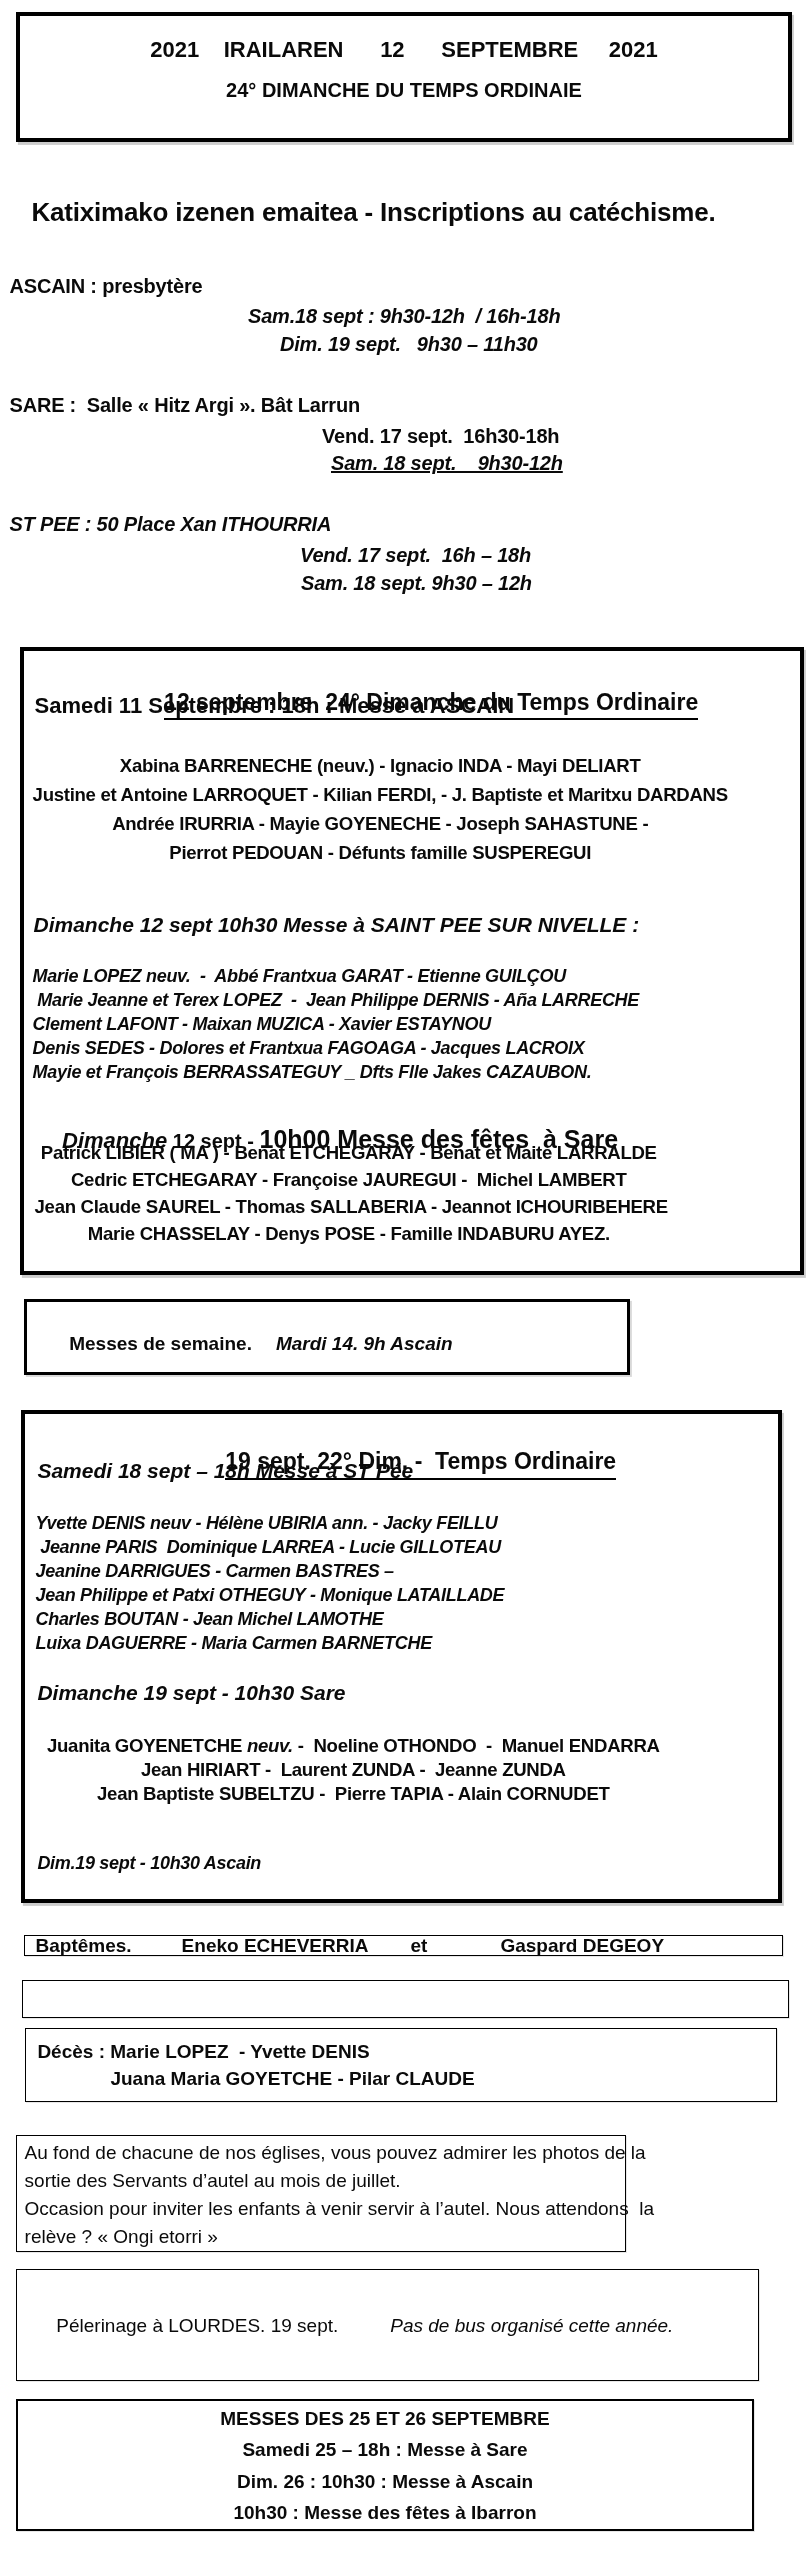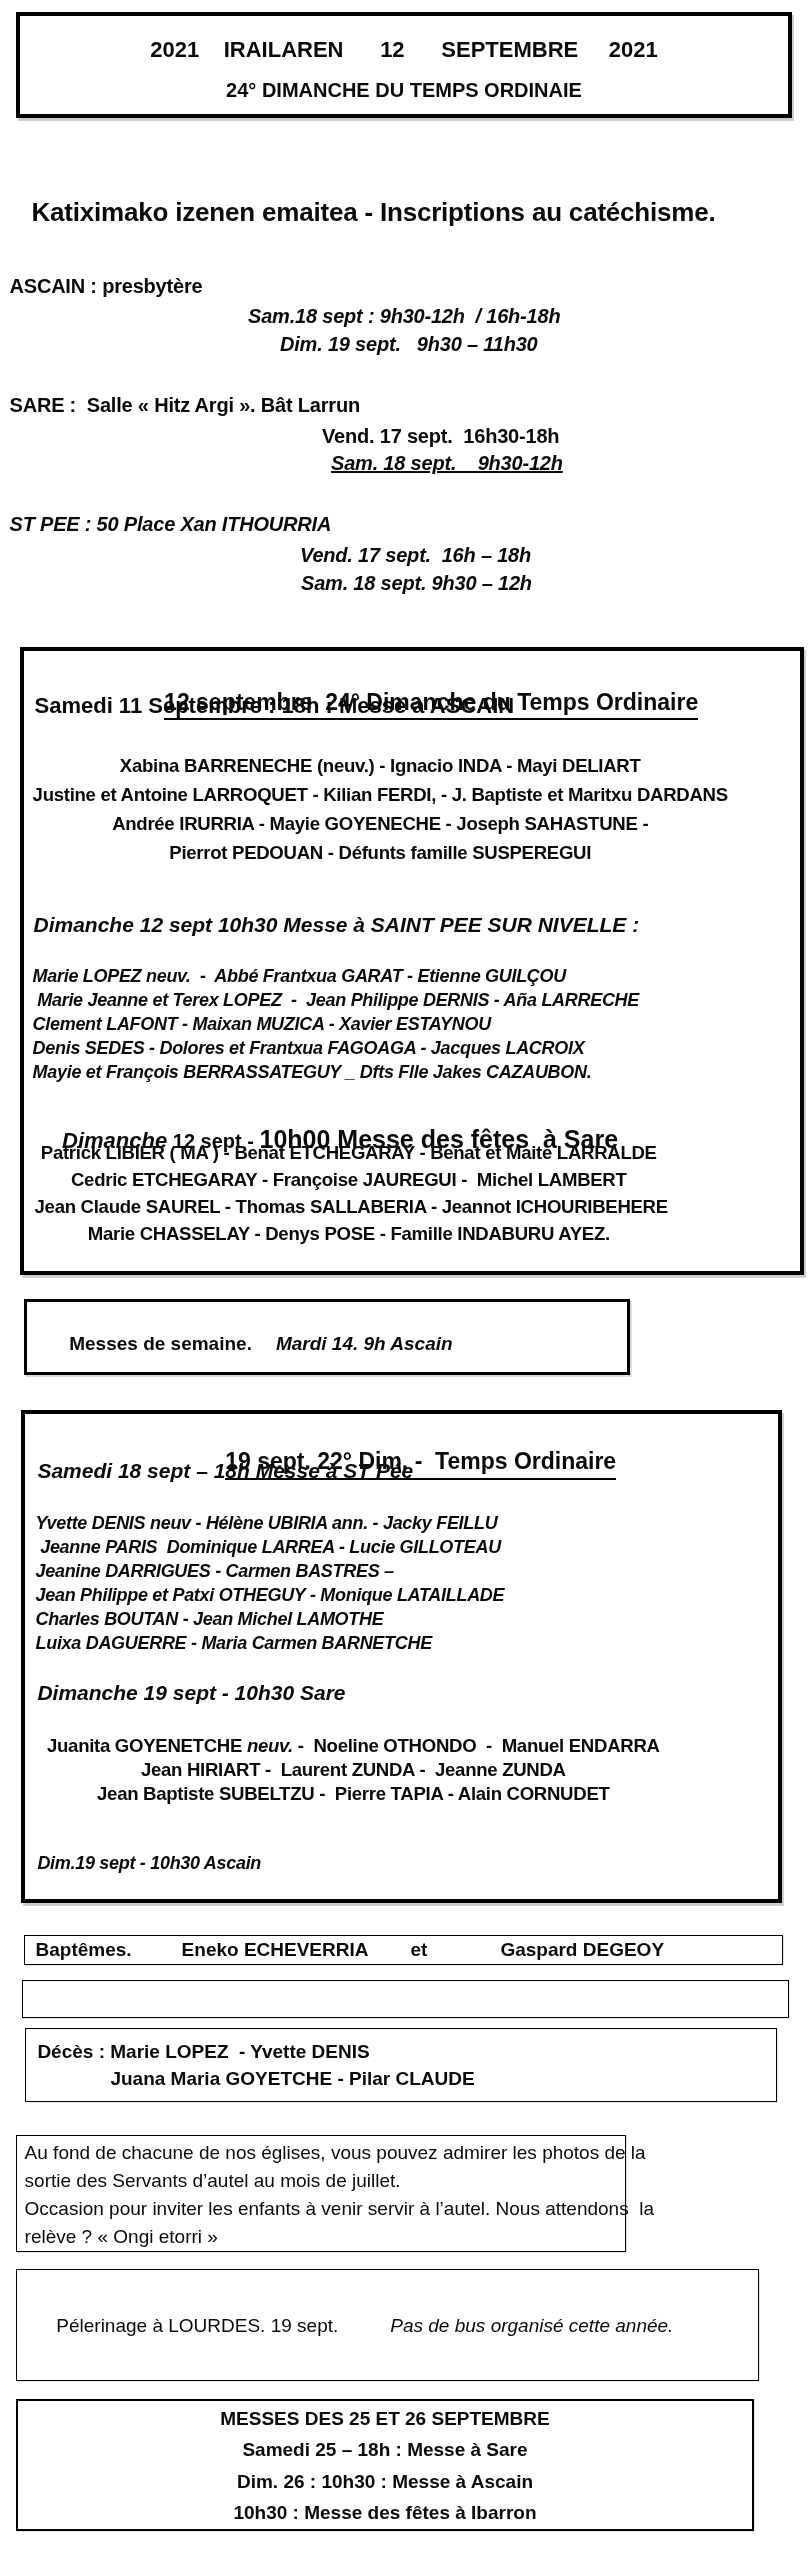--- a/index.html
+++ b/index.html
@@ -15,21 +15,21 @@
   .i { font-style:italic; }
   .abs { position:absolute; }
 
   
   .box { position:absolute; background:#fff; border:1.9px solid #000; }
   .thick { border-width:4.8px; box-shadow:1.9px 2.9px 0 rgba(110,110,110,0.35); }
   .med   { border-width:3.8px; box-shadow:1.9px 1.9px 0 rgba(130,130,130,0.3); }
   .thin  { border-width:1.9px; box-shadow:1px 1px 0 rgba(160,160,160,0.25); }
 
   
-  .header-box { top:12.4px; left:16px; width:776px; height:106px; text-align:center; }
+  .header-box { top:12.4px; left:16px; width:776px; height:130px; text-align:center; }
   .header-l1 { margin-top:21px; font-size:22px; font-weight:700; white-space:pre; }
   .header-l2 { margin-top:16px; font-size:20px; font-weight:700; white-space:pre; }
 
   .main-title { top:197px; left:31.5px; font-size:26px; font-weight:700; }
 
   .cat { font-size:20px; font-weight:700; line-height:25px; }
 
   
   .week1-box { top:647px; left:20px; width:784px; height:628px; }
   .week2-box { top:1410px; left:21px; width:761px; height:493px; }
@@ -47,21 +47,21 @@
   .sare-mass-line { white-space:pre; }
   .sm-p1 { font-size:22px; font-weight:700; font-style:italic; }
   .sm-p2 { font-size:20px; font-weight:700; }
   .sm-p3 { font-size:25px; font-weight:700; }
 
   
   .weekday-box { top:1299px; left:24px; width:606px; height:76px; padding:2.9px 0 0 10.5px; font-size:19px; }
   .weekday-box .row { line-height:26px; white-space:pre; }
 
   
-  .baptisms-box { top:1935px; left:24px; width:759px; height:30px; display:flex; align-items:center; padding-left:10.5px; font-size:19px; font-weight:700; white-space:pre; }
+  .baptisms-box { top:1935px; left:24px; width:759px; height:21px; display:flex; align-items:center; padding-left:10.5px; font-size:19px; font-weight:700; white-space:pre; }
   .marriage-box { top:1980px; left:22px; width:767px; height:38px; padding:7.6px 0 0 13.4px; font-size:19px; font-weight:700; white-space:pre; }
   .deaths-box { top:2028px; left:25px; width:752px; height:74px; padding:8.6px 0 0 11.4px; font-size:19px; font-weight:700; }
   .deaths-box div { line-height:27px; white-space:pre; }
 
   
   .servants-box { top:2135px; left:16px; width:610px; height:117px; padding:2.9px 0 0 7.6px; font-size:19px; }
   .servants-box div { line-height:28px; white-space:pre; }
   .lourdes-box { top:2269px; left:16px; width:743px; height:112px; padding:15.3px 0 0 7.6px; font-size:19px; }
   .lourdes-box .row1 { line-height:27px; white-space:pre; }
   .lourdes-box .row2 { margin-top:30px; margin-left:85px; line-height:27px; white-space:pre; }

